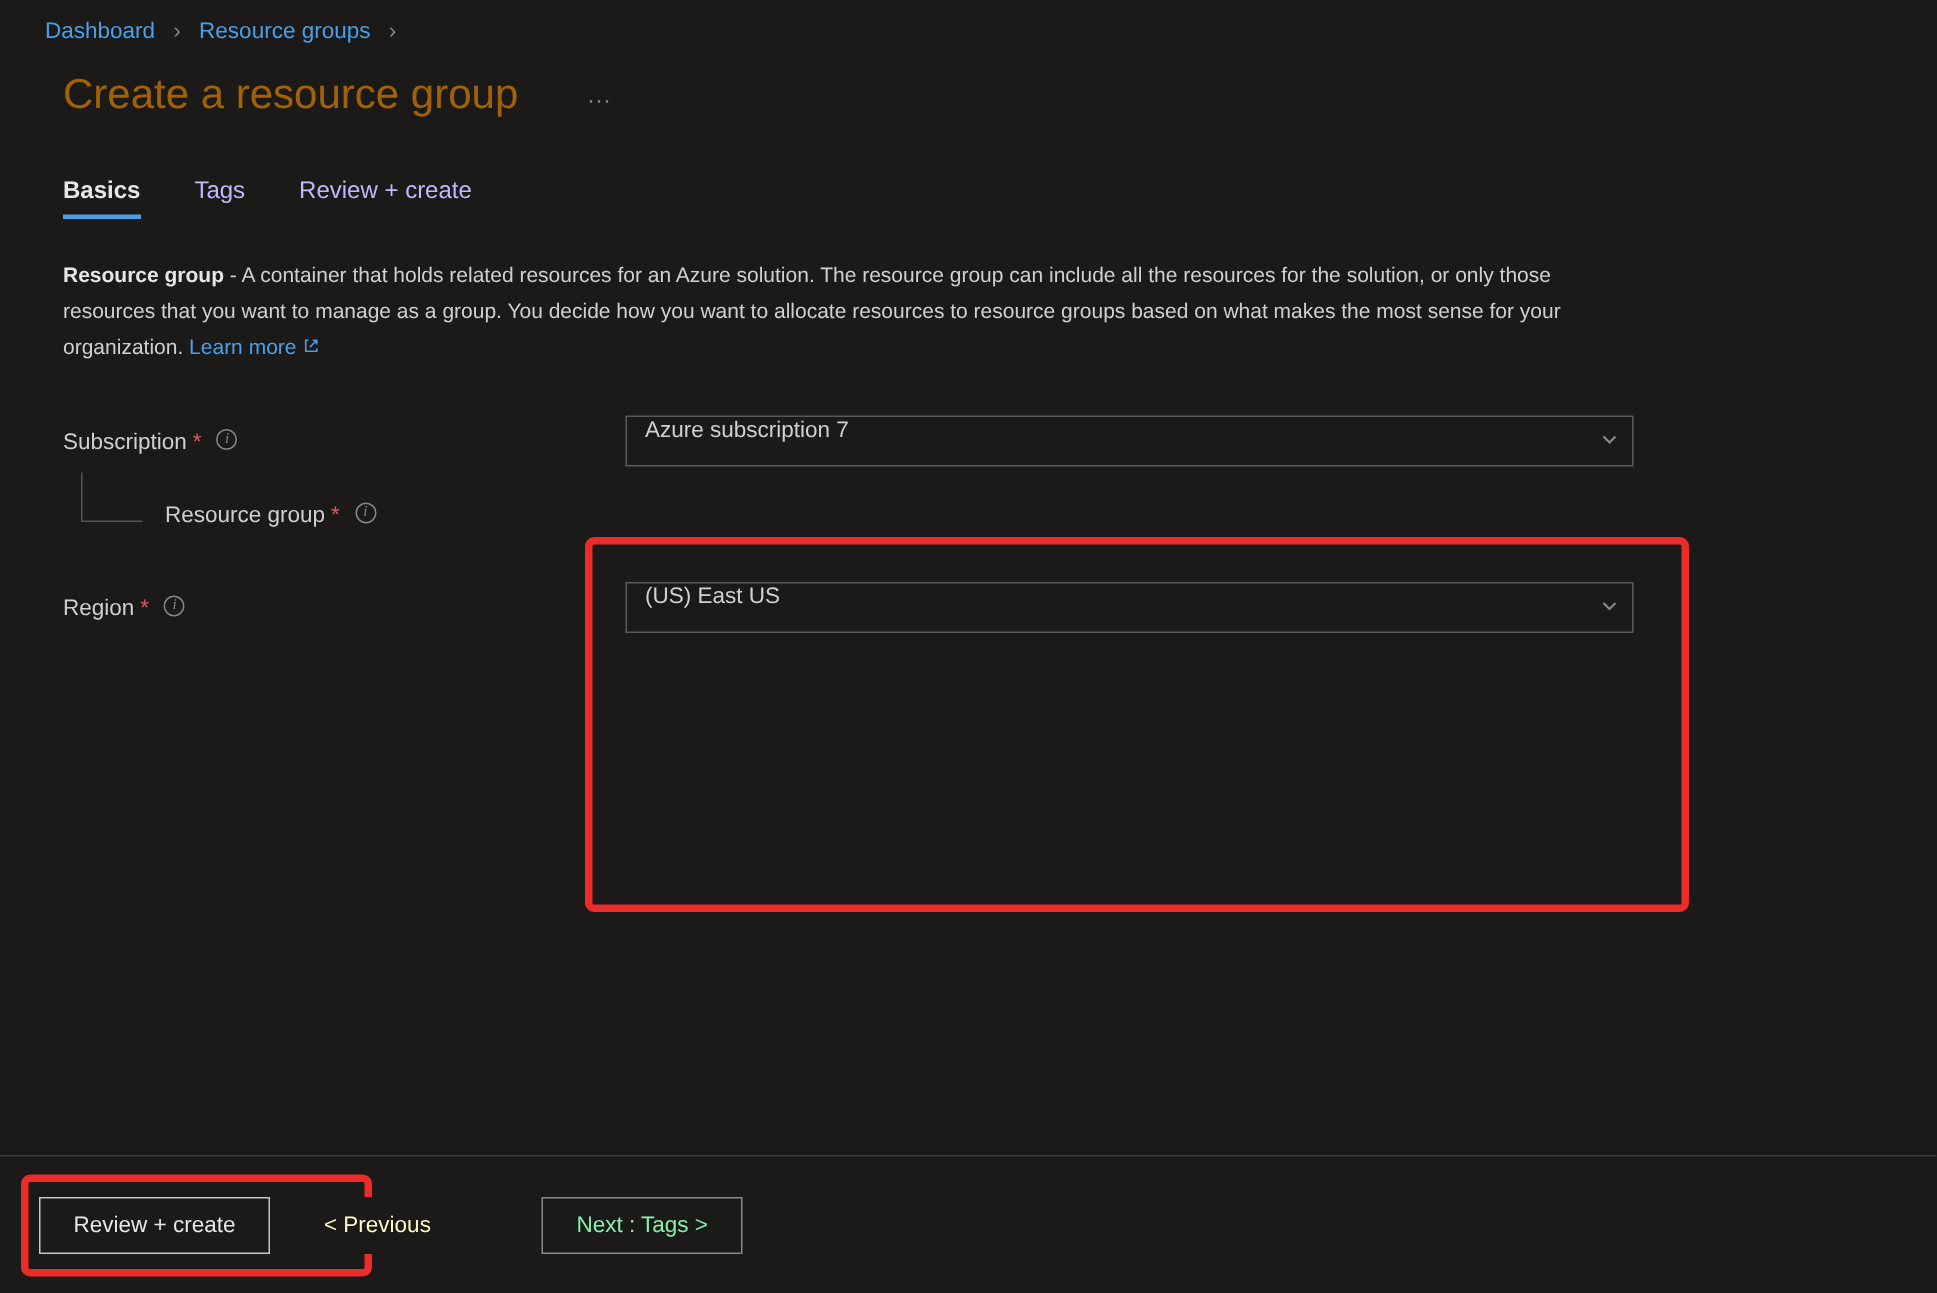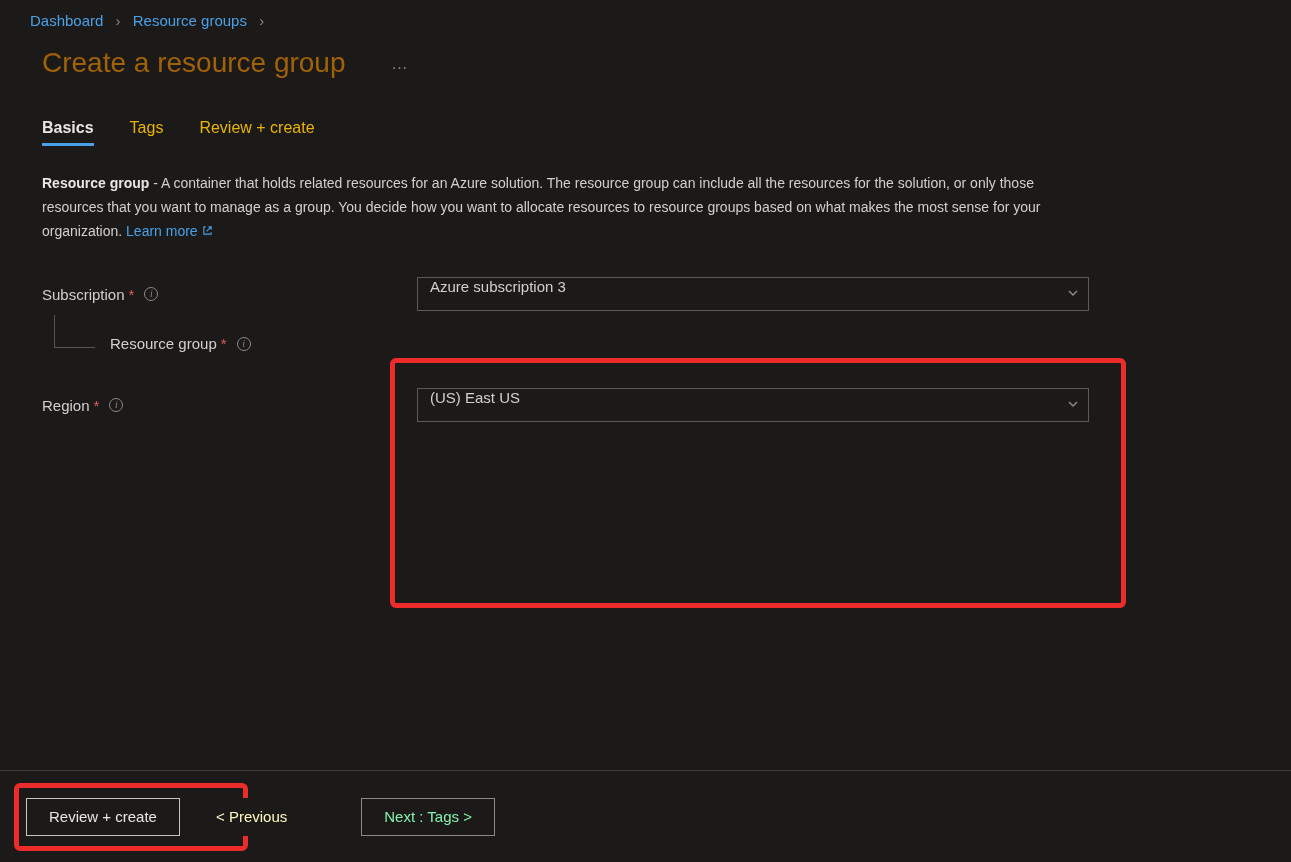--- a/index.html
+++ b/index.html
@@ -43,21 +43,21 @@
   }
 
   .tabs {
     display: flex;
     gap: 36px;
     border-bottom: none;
     margin-bottom: 26px;
   }
   .tab {
     font-size: 16px;
-    color: #eab308;
+    color: #c4b5fd;
     padding-bottom: 6px;
     cursor: pointer;
   }
   .tab.active {
     color: #e8e6e3;
     border-bottom: 3px solid #4aa0e6;
     font-weight: 700;
   }
 
   .description {
@@ -84,21 +84,20 @@
   .field-row {
     display: flex;
     align-items: center;
     margin-bottom: 24px;
   }
   .field-label {
     width: 375px;
     font-size: 15px;
     color: #d2d0ce;
     display: flex;
-    align-items: center;
   }
   .field-label .req { color: #e05b5b; margin-left: 4px; }
   .info-icon {
     display: inline-flex;
     align-items: center;
     justify-content: center;
     width: 14px; height: 14px;
     border: 1px solid #8a8886;
     border-radius: 50%;
     font-size: 10px;
@@ -236,21 +235,21 @@
   </p>
 
 
   <div class="field-row">
     <div class="field-label">
       <span>Subscription</span>
       <span class="req">*</span>
       <span class="info-icon">i</span>
     </div>
     <div class="input-wrap">
-      <div class="select">Azure subscription 3</div>
+      <div class="select">Azure subscription 7</div>
       <span class="chevron-down">
         <svg viewBox="0 0 12 12">
             <path d="M2 4l4 4 4-4"></path>
           </svg>
       </span>
     </div>
   </div>
 
   <div class="field-row">
     <div class="field-label nest-indent">

